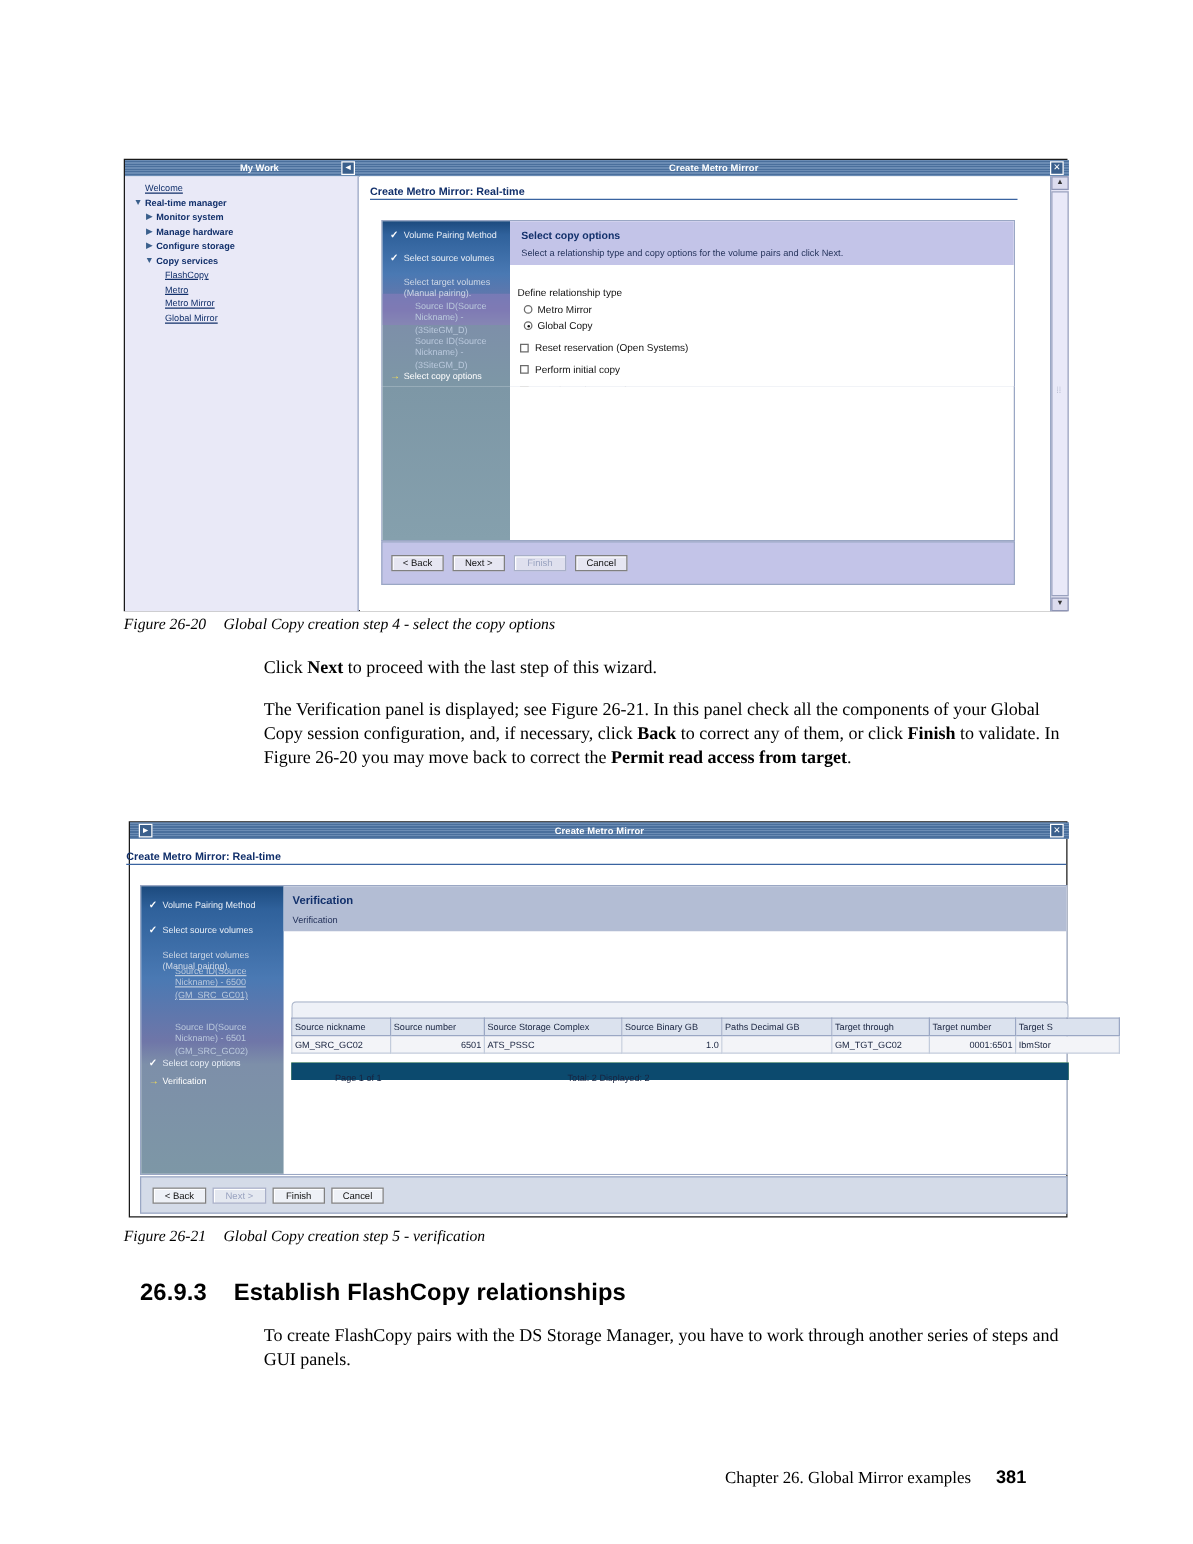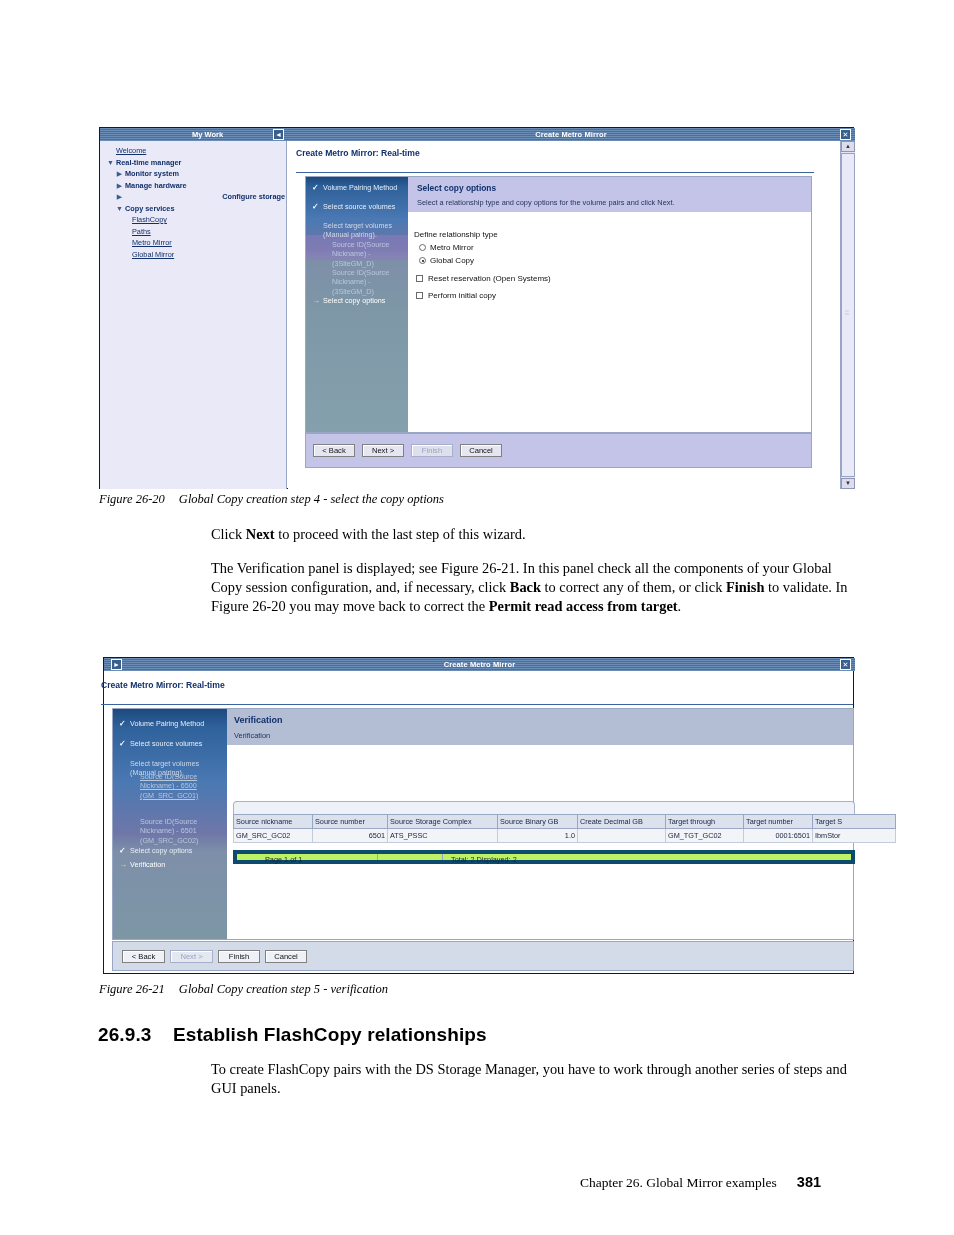--- a/index.html
+++ b/index.html
@@ -61,21 +61,21 @@
   .mywork-body{position:absolute;background:#e9e9f7;}
   .tree{position:absolute;font-size:7.3px;font-family:"Liberation Sans", sans-serif;}
   .tnode{display:flex;align-items:flex-start;height:11.5px;white-space:nowrap;}
   .tnode .tw{width:11px;flex:0 0 11px;color:#3a5f8c;font-size:7px;text-align:center;line-height:11.5px;}
   .tnode .tl{color:#12306b;font-weight:bold;line-height:11.5px;}
   .tnode .tlink{color:#12306b;text-decoration:underline;line-height:11.5px;}
 
   
   .panel-title{
     position:absolute;font-size:8.6px;font-weight:bold;color:#12306b;
-    border-bottom:1.5px solid #3a63a0;padding-bottom:14px;
+    border-bottom:1.5px solid #3a63a0;padding-bottom:1px;
     font-family:"Liberation Sans", sans-serif;white-space:nowrap;
   }
 
   
   .wiz{position:absolute;border:1px solid #9aa7c4;box-sizing:border-box;background:#fff;}
   .wiz-side{
     position:absolute;left:0;top:0;bottom:0;
     background:linear-gradient(to bottom,#1c4a7e 0%,#2f619b 8%,#4a79b3 32%,#6f76a8 54%,#7d8fa9 62%,#7d97a6 100%);
   }
   .wstep{position:absolute;font-size:7.2px;line-height:9.4px;font-family:"Liberation Sans", sans-serif;}
@@ -130,21 +130,21 @@
   table.dg th{
     background:#dbe2ee;border:1px solid #9aa7c4;font-size:7.3px;font-weight:normal;
     color:#18233f;padding:1px 2px;text-align:left;white-space:nowrap;overflow:hidden;height:11px;
   }
   table.dg td{
     border:1px solid #c3ccdc;font-size:7.3px;color:#18233f;padding:1px 2px;
     white-space:nowrap;overflow:hidden;height:11px;background:#ffffff;
   }
   table.dg tr.alt td{background:#f3f4f8;}
   td.num{text-align:right;}
-  .pager{position:absolute;background:#bef264;border:4px solid #0c4a6e;box-sizing:border-box;font-size:7.3px;color:#18233f;}
+  .pager{position:absolute;background:#bef264;border:7px solid #0c4a6e;box-sizing:border-box;font-size:7.3px;color:#18233f;}
   .pager .pl{position:absolute;left:28px;top:1px;}
   .pager .pr{position:absolute;left:214px;top:1px;}
   .pager .sep{position:absolute;left:205px;top:0;bottom:0;width:1px;background:#9aa7c4;}
   .pager .sep2{position:absolute;left:140px;top:0;bottom:0;width:1px;background:#9aa7c4;}
 </style>
 </head>
 <body>
 
 <div class="shot" id="shot1" style="left:99px;top:127px;width:755px;height:362px;">
 
@@ -169,33 +169,33 @@
       <span class="tl">Real-time manager</span>
     </div>
     <div class="tnode" style="margin-left:9px;">
       <span class="tw">▶</span>
       <span class="tl">Monitor system</span>
     </div>
     <div class="tnode" style="margin-left:9px;">
       <span class="tw">▶</span>
       <span class="tl">Manage hardware</span>
     </div>
-    <div class="tnode" style="margin-left:9px;justify-content:space-between;">
+    <div class="tnode" style="margin-left:9px;">
       <span class="tw">▶</span>
       <span class="tl">Configure storage</span>
     </div>
     <div class="tnode" style="margin-left:9px;">
       <span class="tw">▼</span>
       <span class="tl">Copy services</span>
     </div>
     <div class="tnode" style="margin-left:27px;">
       <span class="tlink">FlashCopy</span>
     </div>
     <div class="tnode" style="margin-left:27px;">
-      <span class="tlink">Paths</span>
+      <span class="tlink">Metro</span>
     </div>
     <div class="tnode" style="margin-left:27px;">
       <span class="tlink">Metro Mirror</span>
     </div>
     <div class="tnode" style="margin-left:27px;">
       <span class="tlink">Global Mirror</span>
     </div>
   </div>
 
   <div style="position:absolute;left:188px;top:13px;width:552px;height:348px;background:#ffffff;"></div>
@@ -347,21 +347,21 @@
 
       <div class="tblwrap" style="left:6px;top:92px;width:622px;height:13px;"></div>
 
       <table class="dg" id="dgrid" style="left:6px;top:105px;width:622px;">
         <thead>
           <tr>
               <th style="width: 74px;">Source nickname</th>
               <th style="width: 70px;">Source number</th>
               <th style="width: 105px;">Source Storage Complex</th>
               <th style="width: 75px;">Source Binary GB</th>
-              <th style="width: 83px;">Create Decimal GB</th>
+              <th style="width: 83px;">Paths Decimal GB</th>
               <th style="width: 73px;">Target through</th>
               <th style="width: 64px;">Target number</th>
               <th style="width: 78px;">Target S</th>
             </tr>
         </thead>
         <tbody>
             <tr class="alt">
               <td>GM_SRC_GC02</td>
               <td class="num">6501</td>
               <td>ATS_PSSC</td>
@@ -387,21 +387,21 @@
   <div class="btn v2" style="left:18px;top:292px;width:43px;">&lt; Back</div>
   <div class="btn dis v2" style="left:66px;top:292px;width:43px;">Next &gt;</div>
   <div class="btn v2" style="left:114px;top:292px;width:42px;">Finish</div>
   <div class="btn v2" style="left:161px;top:292px;width:42px;">Cancel</div>
 </div>
 
 <div class="fig-cap" style="left:99px;top:982px;">
   <span class="num">Figure 26-21</span><span>Global Copy creation step 5 - verification</span>
 </div>
 
-<div class="sec-head" style="left:98px;top:1024px;">
+<div class="sec-head" style="left:112px;top:1024px;">
   <span class="secnum">26.9.3</span><span>Establish FlashCopy relationships</span>
 </div>
 
 <div class="body-p" style="left:211px;top:1060px;width:639px;">To create FlashCopy pairs with the DS Storage Manager, you have to work through another series of steps and GUI panels.</div>
 
 <div class="footer" style="left:580px;top:1174px;">
   <span>Chapter 26. Global Mirror examples</span><span class="pg">381</span>
 </div>
 
 </body></html>

